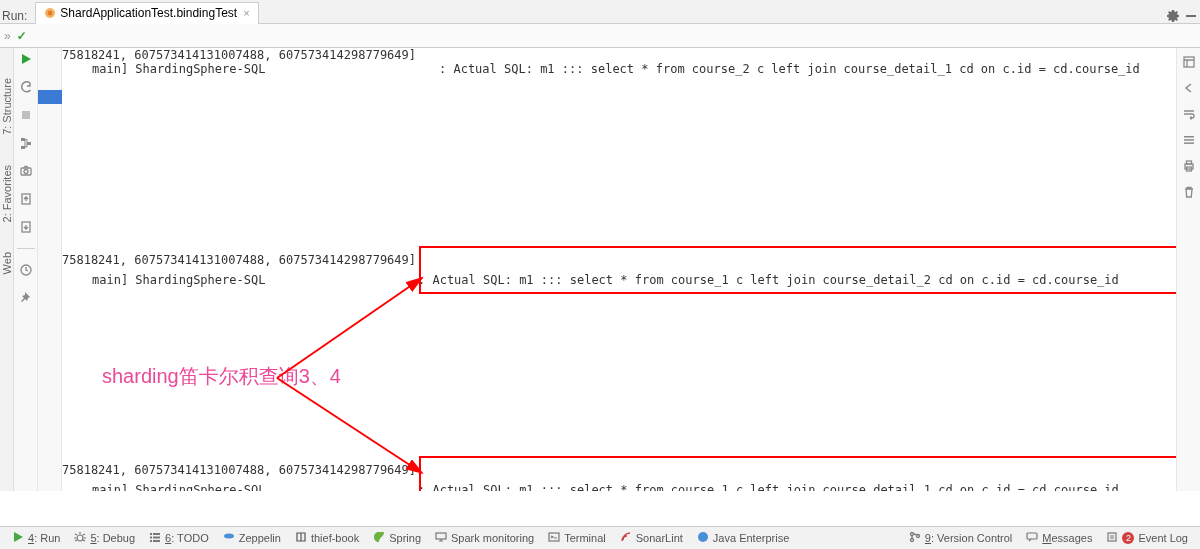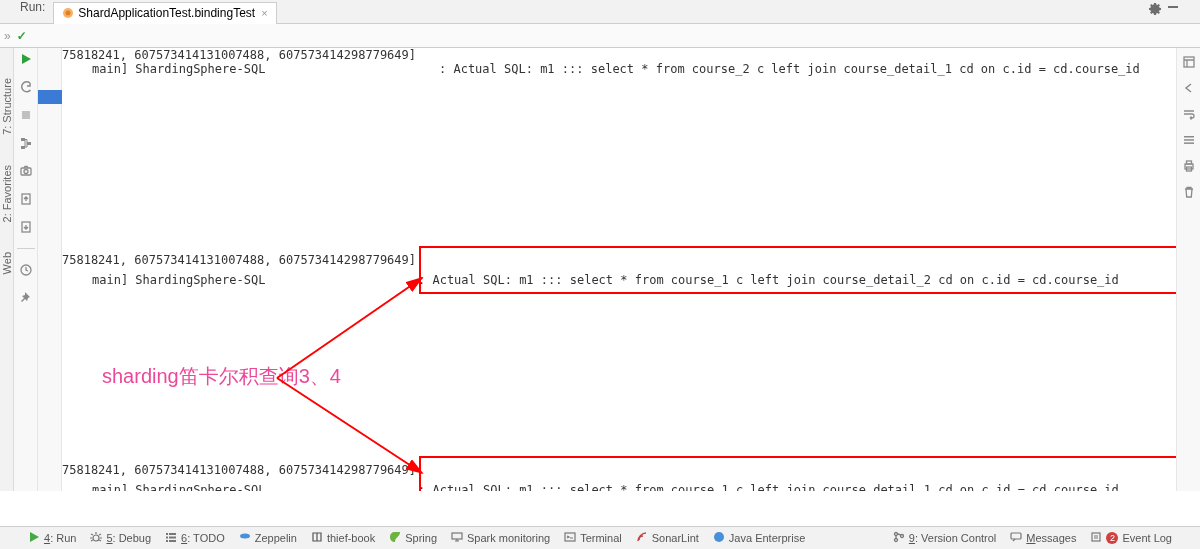--- a/index.html
+++ b/index.html
@@ -1,18 +1,18 @@
 <!DOCTYPE html>
 <html><head>
 <meta charset="utf-8">
 <style>
 *{box-sizing:border-box;margin:0;padding:0;}
 html,body{width:1200px;height:549px;font-family:"Segoe UI",Arial,sans-serif;font-size:12px;background:#fff;overflow:hidden;}
 .wrap{display:flex;flex-direction:column;height:100%;}
-.topbar{display:flex;align-items:flex-start;height:24px;border-bottom:1px solid #cdcdcd;background:#f2f2f2;padding:0 20px;}
+.topbar{display:flex;align-items:flex-end;height:24px;border-bottom:1px solid #cdcdcd;background:#f2f2f2;padding:0 2px;}
 .topbar .runlbl{color:#555;margin-right:8px;}
 .topbar .tabs{display:flex;align-items:center;height:100%;}
 .topbar .tab{display:flex;align-items:center;gap:4px;background:#fff;border:1px solid #cdcdcd;border-bottom:none;padding:2px 8px;height:22px;position:relative;top:1px;}
 .topbar .tabicn{width:12px;height:12px;}
 .topbar .tabicn svg{width:12px;height:12px;}
 .topbar .closex{color:#999;font-size:11px;cursor:pointer;margin-left:2px;}
 .topbar .spacer{flex:1;}
 .topbar .gear{width:16px;height:16px;color:#6e6e6e;margin-right:4px;}
 .topbar .minus{width:14px;height:14px;color:#6e6e6e;}
 .passbar{display:flex;align-items:center;height:24px;border-bottom:1px solid #cdcdcd;background:#fafafa;padding:0 4px;gap:6px;}
@@ -30,21 +30,21 @@
 .gutter2{width:24px;background:#f8f8f8;border-right:1px solid #e6e6e6;position:relative;}
 .gutter2 .blue{position:absolute;left:0;top:42px;width:24px;height:14px;background:#3b7bd6;}
 .console{flex:1;position:relative;font-family:"Consolas","Monaco",monospace;font-size:12px;color:#333;background:#fff;overflow:hidden;}
 .console .line{position:absolute;white-space:pre;}
 .console .hl{stroke:#ff0000;fill:none;stroke-width:2;}
 .console svg.overlay{position:absolute;left:0;top:0;width:100%;height:100%;pointer-events:none;}
 .annotation{position:absolute;color:#ec4899;font-family:"Microsoft YaHei",sans-serif;font-size:20px;}
 .rightrail{width:24px;background:#f8f8f8;border-left:1px solid #e6e6e6;display:flex;flex-direction:column;align-items:center;gap:10px;padding-top:6px;}
 .rightrail .rbtn{width:16px;height:16px;color:#8a8a8a;display:flex;align-items:center;justify-content:center;cursor:pointer;}
 .rightrail .rbtn svg{width:14px;height:14px;}
-.bottombar{height:23px;border-top:1px solid #cdcdcd;background:#f2f2f2;display:flex;align-items:center;padding:0 22px;gap:6px;font-size:11px;color:#555;margin-top:35px;}
+.bottombar{height:23px;border-top:1px solid #cdcdcd;background:#f2f2f2;display:flex;align-items:center;padding:0 6px;gap:6px;font-size:11px;color:#555;margin-top:35px;}
 .bottombar .bitem{display:flex;align-items:center;gap:4px;padding:0 6px;cursor:pointer;white-space:nowrap;}
 .bottombar .bitem .u{text-decoration:underline;}
 .bottombar .sep{flex:1;}
 .bottombar .badge{width:12px;height:12px;border-radius:50%;background:#d04040;color:#fff;font-size:9px;display:flex;align-items:center;justify-content:center;}
 .ico{display:inline-block;}
 .gutter .divider{height:1px;width:18px;background:#d0d0d0;margin:2px 0;}
 </style>
 </head>
 <body>
 

